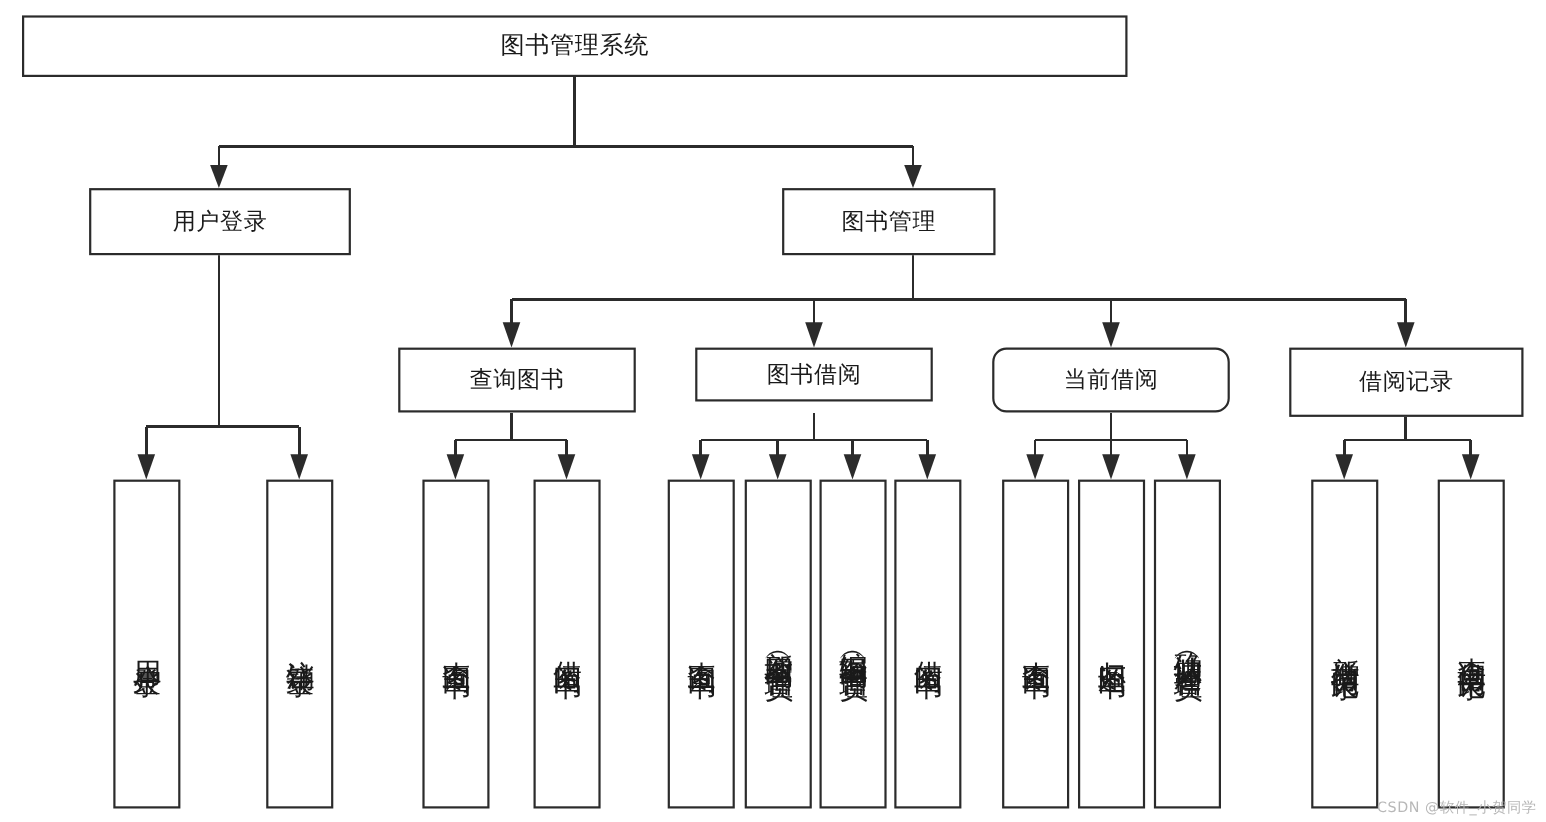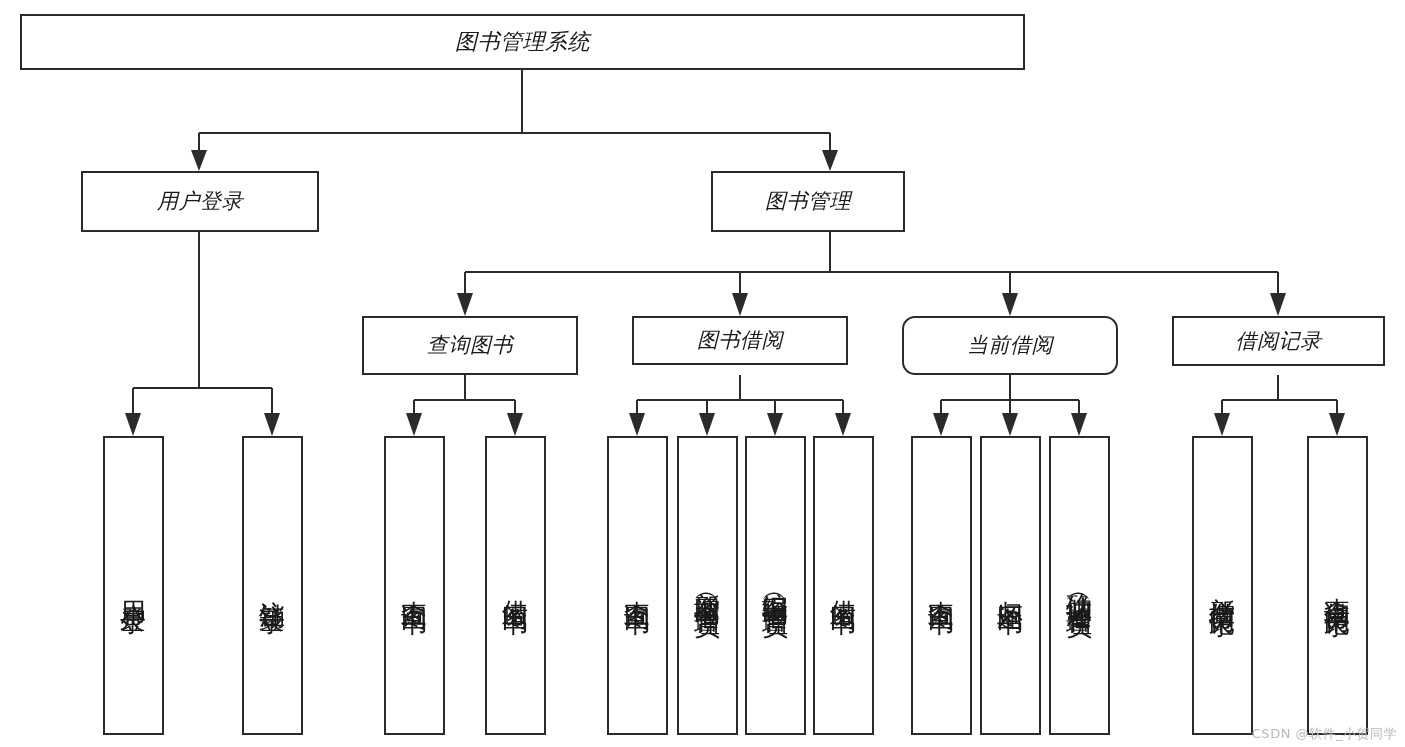--- a/index.html
+++ b/index.html
@@ -51,21 +51,20 @@
   .node .label {
     display: block;
     text-align: center;
     line-height: 1.18;
     white-space: nowrap;
   }
   
   .node.h .label {
     font-size: 21px;
     letter-spacing: 0.5px;
-    font-style: italic;
   }
   .node.root .label {
     font-size: 22px;
   }
   
   .node.v {
     align-items: center;
     justify-content: center;
     padding: 6px 0;
   }
@@ -171,21 +170,21 @@
 
   <div class="node h" style="left:362px; top:316px; width:216px; height:59px;">
     <span class="label">查询图书</span>
   </div>
   <div class="node h" style="left:632px; top:316px; width:216px; height:49px;">
     <span class="label">图书借阅</span>
   </div>
   <div class="node h" style="left:902px; top:316px; width:216px; height:59px;border-radius:13px;">
     <span class="label">当前借阅</span>
   </div>
-  <div class="node h" style="left:1172px; top:316px; width:213px; height:50px;">
+  <div class="node h" style="left:1172px; top:316px; width:213px; height:63px;">
     <span class="label">借阅记录</span>
   </div>
 
   <div class="node v" style="left:103px; top:436px; width:61px; height:299px;">
     <span class="label">用户登录</span>
   </div>
   <div class="node v" style="left:242px; top:436px; width:61px; height:299px;">
     <span class="label">注销登录</span>
   </div>
 

